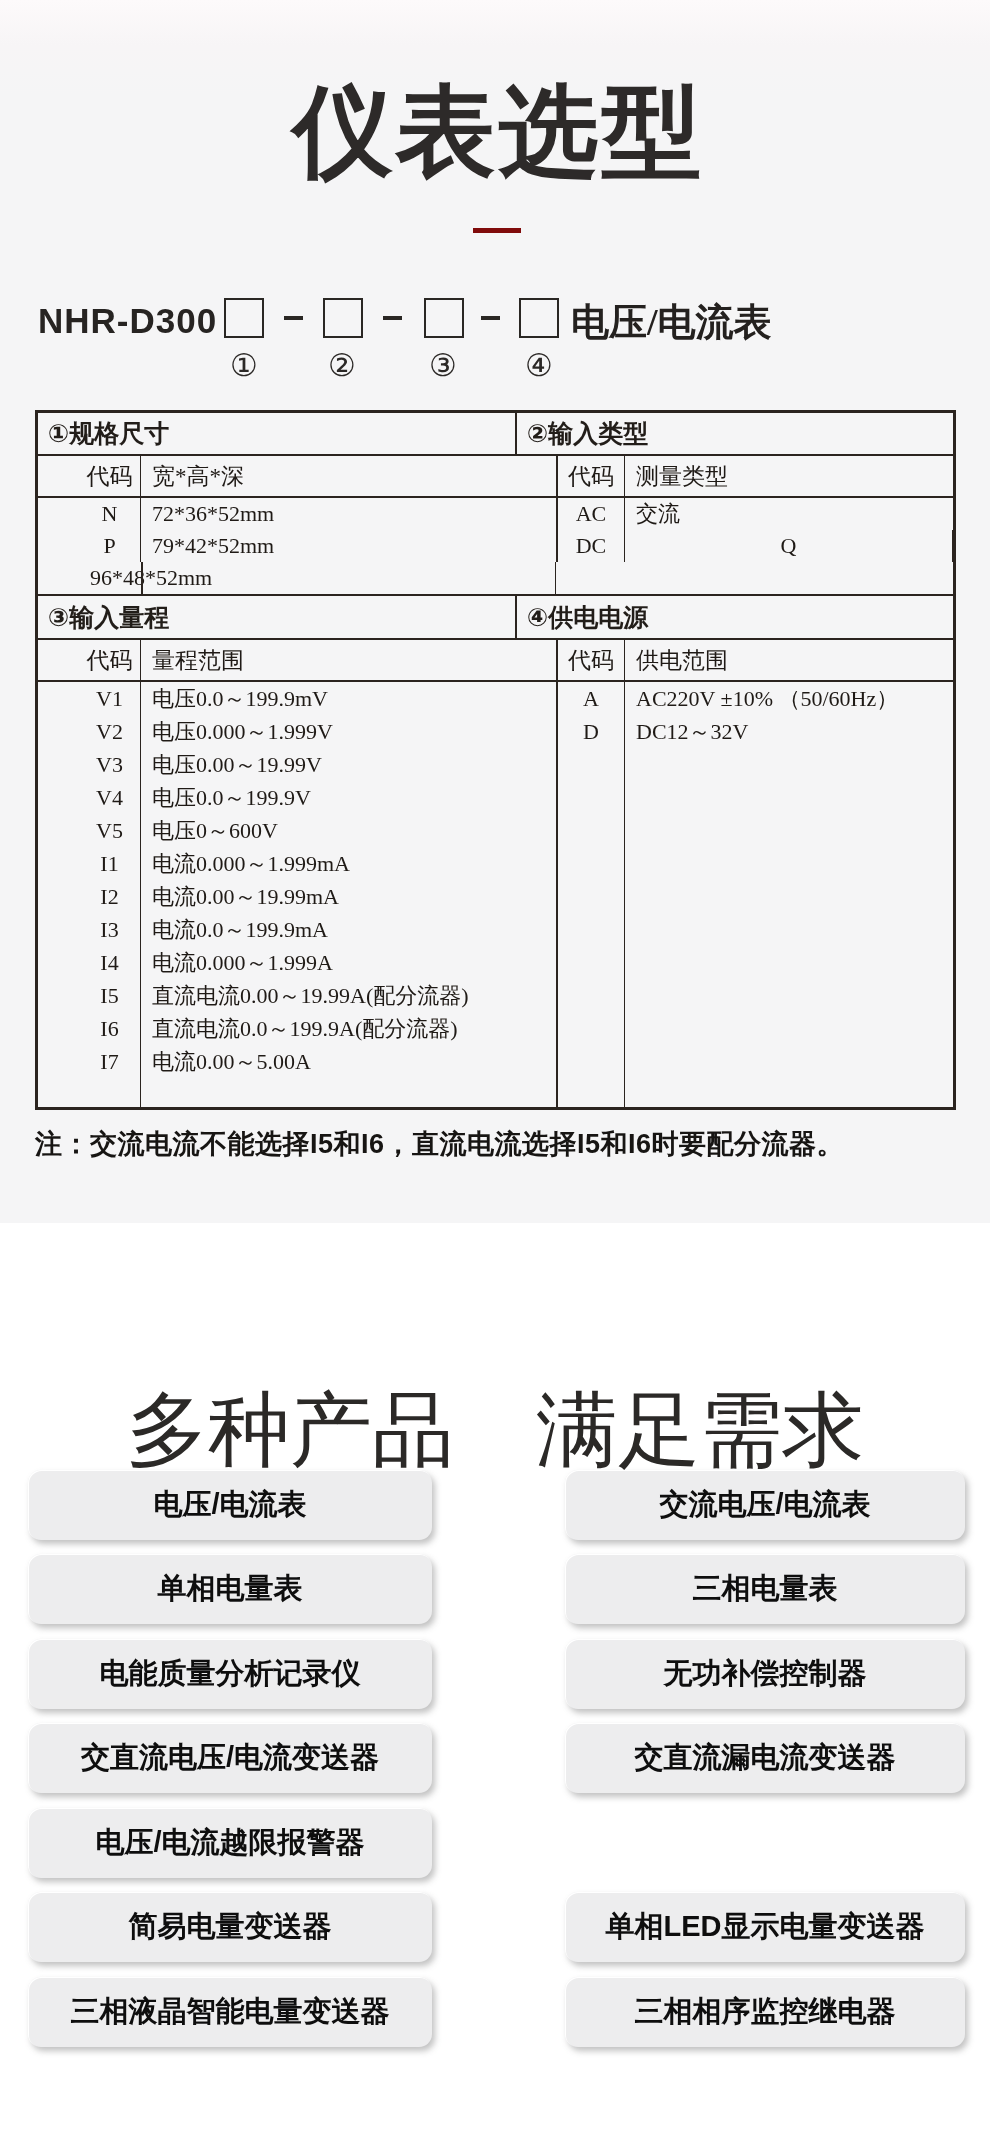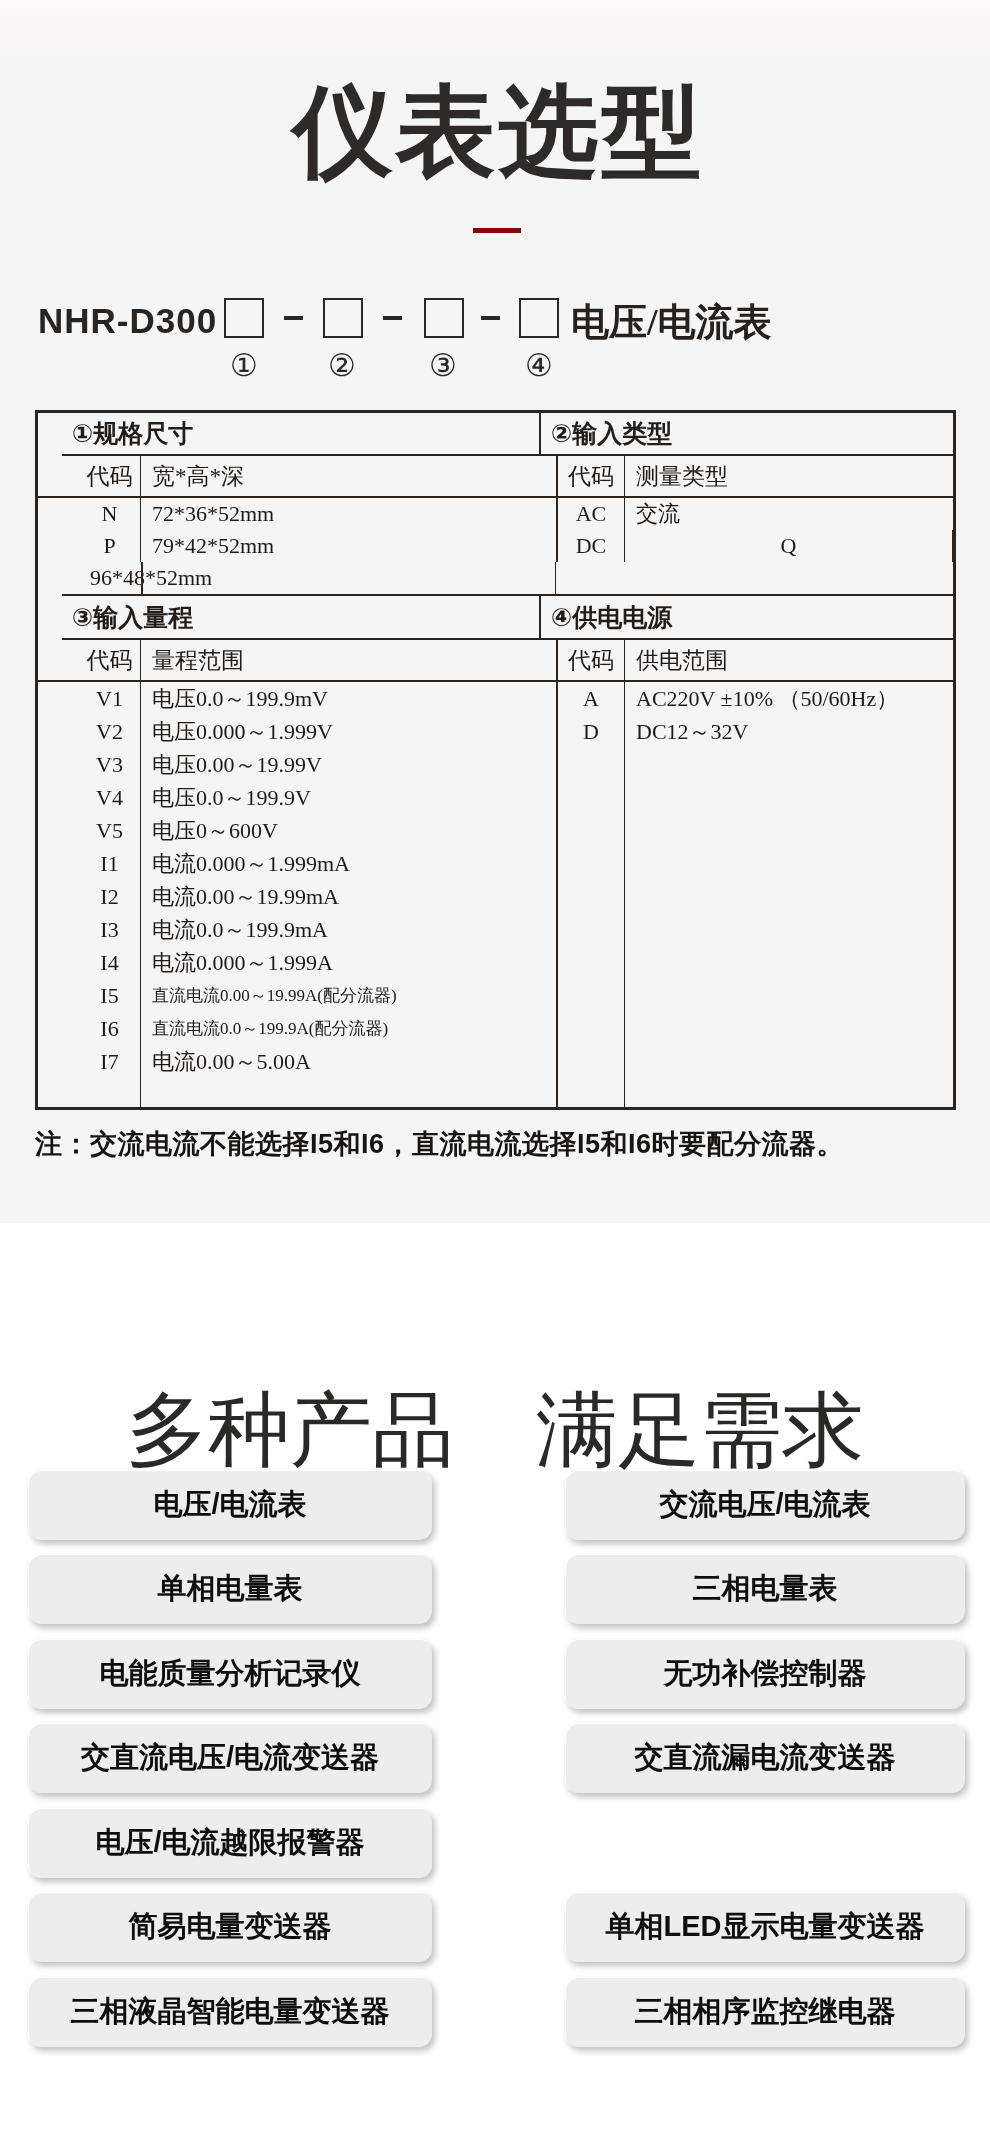--- a/index.html
+++ b/index.html
@@ -58,40 +58,40 @@
 
   
   .sel-table {
     position:absolute; left:35px; top:410px; width:921px; height:700px;
     border:3px solid #2b241f;
     display:flex; flex-direction:column;
     font-family:"Liberation Serif","DejaVu Serif",serif;
     color:#1f1a16;
   }
   .band { display:grid; }
-  .cols2 { grid-template-columns: 477px 1fr; margin-left: 24px; }
+  .cols2 { grid-template-columns: 477px 1fr; }
   .cols4 { grid-template-columns: 62px 415px 69px 1fr; padding-left: 41px; }
   .band-h   { height:43px; border-bottom:2px solid #2b241f; }
   .band-h2  { height:46px; border-top:2.5px solid #2b241f; border-bottom:2px solid #2b241f; }
   .band-ch  { height:42px; border-bottom:2.5px solid #2b241f; }
   .band-d1  { grid-auto-rows:32px; }
   .band-d2  { grid-auto-rows:33px; }
   .band-fill{ flex:1; }
   .h-cell {
     font-family:"Liberation Sans","DejaVu Sans",sans-serif;
     font-weight:700; font-size:25px; color:#221d19;
     display:flex; align-items:center; padding-left:10px;
   }
   .half-r { border-left:2.5px solid #2b241f; }
   .cell { display:flex; align-items:center; font-size:22px; }
   .code { justify-content:center; }
   .code-l { border-right:1.5px solid #2b241f; }
   .code-r { border-left:2.5px solid #2b241f; border-right:1.5px solid #2b241f; }
   .val  { padding-left:11px; white-space:nowrap; }
-  .val-long { font-size:17px; }
+  .val-long { font-size:22px; }
   .ch-cell { font-size:23px; }
 
   .note-text {
     position:absolute; left:35px; top:1126px;
     font-size:27px; font-weight:600; color:#171513; letter-spacing:0.5px;
   }
 
   
   .products-heading {
     position:absolute; left:0; right:0; top:1332px;

